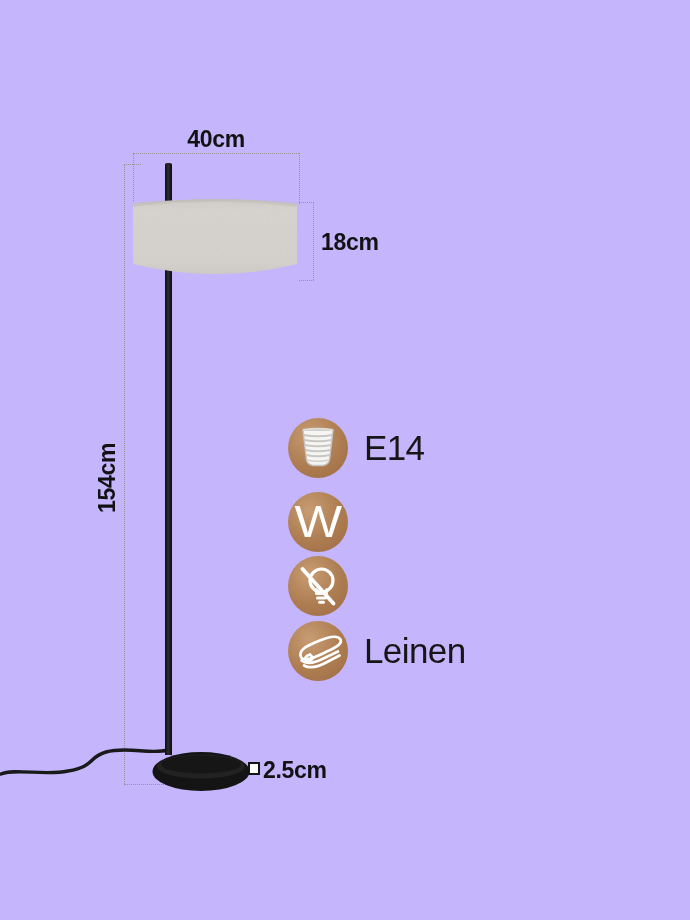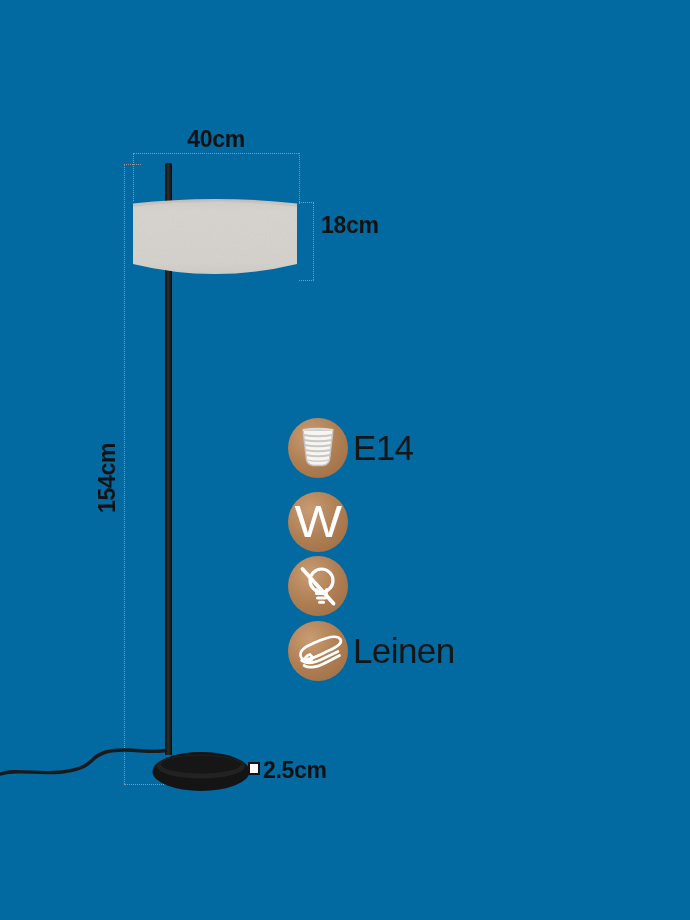--- a/index.html
+++ b/index.html
@@ -1,17 +1,17 @@
 <!DOCTYPE html>
 <html><head>
 <meta charset="utf-8">
 <style>
   html,body{margin:0;padding:0;background:#ffffff;}
   .canvas{
-    position:relative;width:690px;height:920px;background:#0369a1;overflow:hidden;
+    position:relative;width:690px;height:920px;background:#c4b5fd;overflow:hidden;
     font-family:"Liberation Sans","DejaVu Sans",sans-serif;
   }
   
   .dline{position:absolute;}
   .dline.h{border-top:1px dotted #949494;height:0;}
   .dline.v{border-left:1px dotted #949494;width:0;}
   
   .dim-label{
     position:absolute;font-weight:700;font-size:23px;color:#121212;
     letter-spacing:-0.3px;white-space:nowrap;
@@ -28,21 +28,21 @@
   }
   .shade-svg{position:absolute;left:131px;top:194px;}
   .base-svg{position:absolute;left:150px;top:751px;}
   .cord-svg{position:absolute;left:0px;top:738px;}
   .base-bracket{
     position:absolute;left:248px;top:762px;width:12px;height:13px;
     background:#ffffff;border:2px solid #141414;box-sizing:border-box;
   }
   
   .feature-row{
-    position:absolute;left:288px;display:flex;align-items:center;column-gap:5px;height:60px;
+    position:absolute;left:288px;display:flex;align-items:center;column-gap:16px;height:60px;
   }
   .feature-icon{
     width:60px;height:60px;border-radius:50%;flex:0 0 auto;
     background:radial-gradient(circle at 36% 30%, #c89c73 0%, #ad7c51 55%, #9d6b42 100%);
     display:flex;align-items:center;justify-content:center;
   }
   .feature-label{
     font-size:35px;color:#161616;letter-spacing:-0.6px;white-space:nowrap;line-height:60px;
   }
   .watt-letter{
@@ -100,21 +100,21 @@
       <rect x="0" y="0" width="168" height="92" filter="url(#linenNoise)" opacity="0.35"></rect>
     </g>
     <path d="M2,11 Q84,2 166,11" fill="none" stroke="#c2bfba" stroke-width="3"></path>
     <path d="M2,11 Q84,4 166,11" fill="none" stroke="#cbc8c3" stroke-width="1.2"></path>
   </svg>
 
   <div class="base-bracket"></div>
 
   <div class="dim-label" style="left:185px;top:126px;width:62px;text-align:center;">40cm</div>
   <div class="dim-label rot" style="left:72px;top:466px;">154cm</div>
-  <div class="dim-label" style="left:321px;top:212px;">18cm</div>
+  <div class="dim-label" style="left:321px;top:229px;">18cm</div>
   <div class="dim-label" style="left:263px;top:757px;text-align:right;">2.5cm</div>
 
   <div class="feature-row" style="top:418px;">
     <div class="feature-icon">
       <svg width="60" height="60" viewBox="0 0 60 60">
         <path d="M15,12 L45,12 L41.5,42 Q41,45 38,46.5 L35,47.5 L25,47.5 L22,46.5 Q19,45 18.5,42 Z" fill="#f6f5f3" stroke="#c6c4c0" stroke-width="1.4" stroke-linejoin="round"></path>
         <path d="M15,12 Q30,9.5 45,12" fill="none" stroke="#dddbd7" stroke-width="2"></path>
         <path d="M15.6,17 Q30,19.5 44.4,17" fill="none" stroke="#c9c7c3" stroke-width="2"></path>
         <path d="M16.2,22 Q30,24.5 43.8,22" fill="none" stroke="#c9c7c3" stroke-width="2"></path>
         <path d="M16.8,27 Q30,29.5 43.2,27" fill="none" stroke="#c9c7c3" stroke-width="2"></path>

